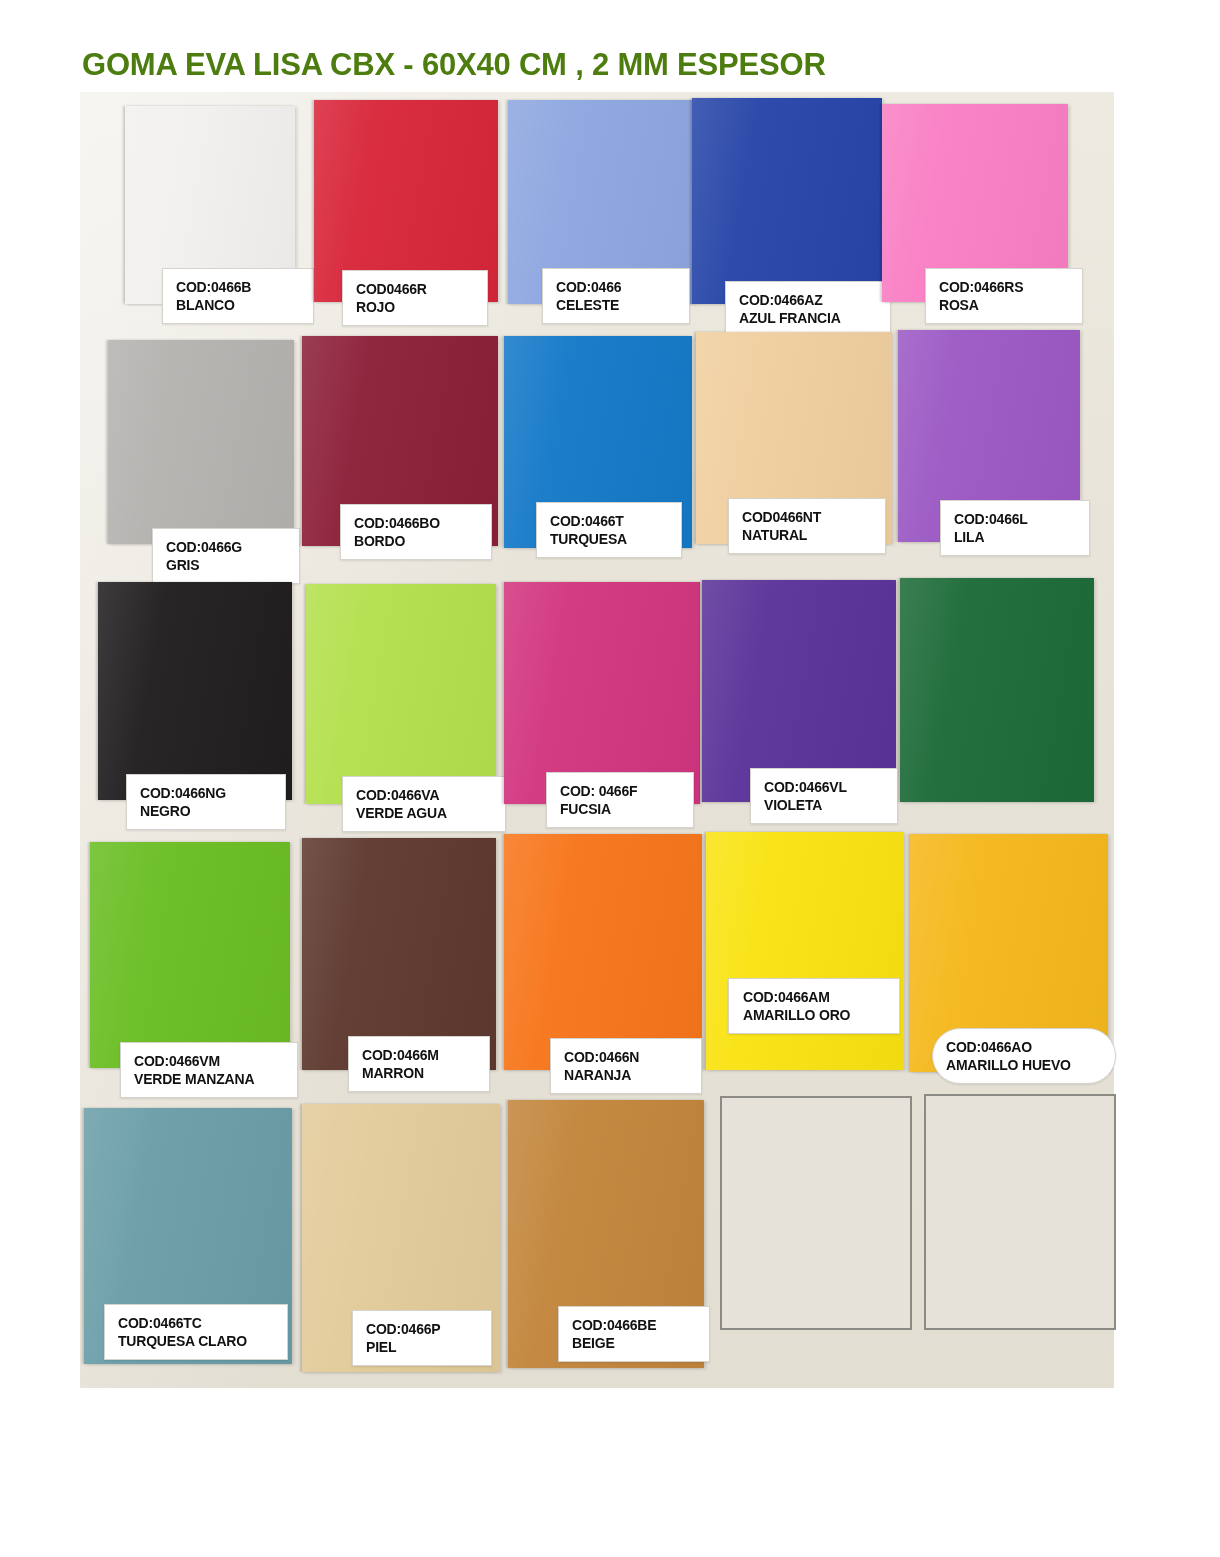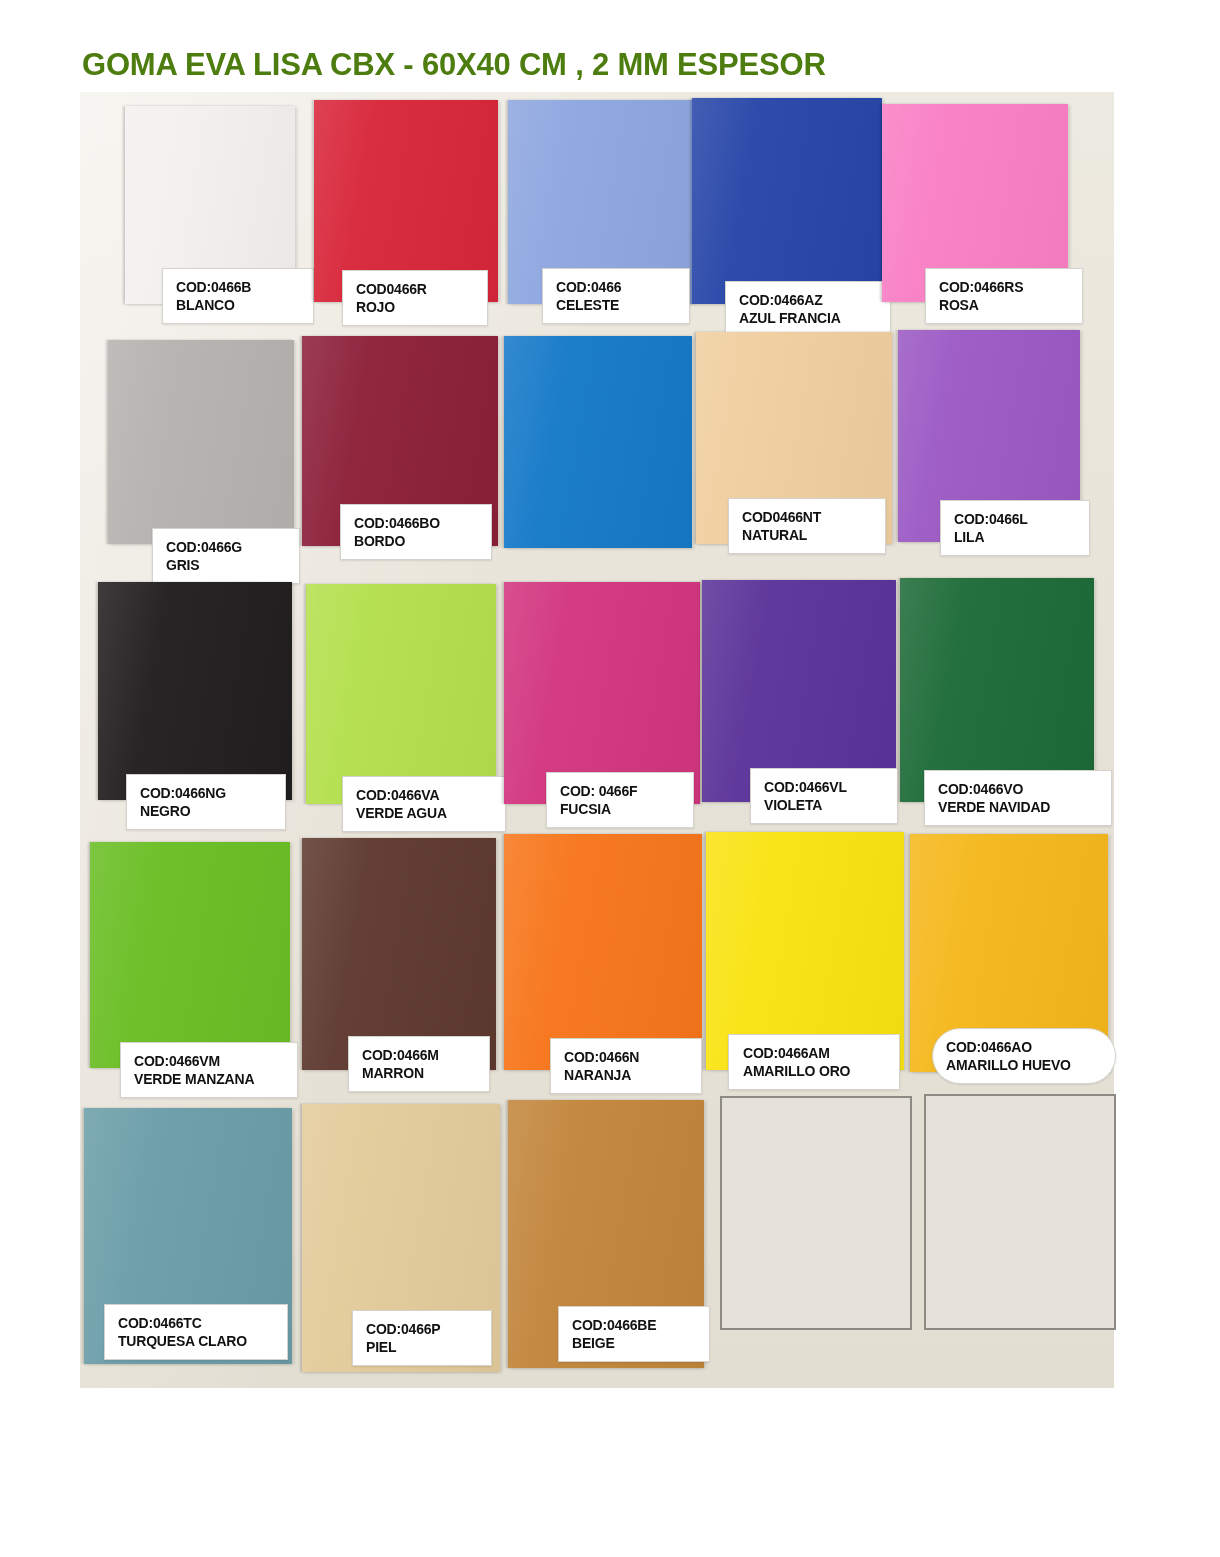--- a/index.html
+++ b/index.html
@@ -142,20 +142,24 @@
       <div class="swatch" style="left: 222px; top: 244px; width: 196px; height: 210px;">
         <div class="sheet" style="background: rgb(140, 32, 57);"></div>
       </div>
       <div class="caption" style="left: 260px; top: 412px; min-width: 152px;">
         <span class="code">COD:0466BO</span>
         <span class="name">BORDO</span>
       </div>
       <div class="swatch" style="left: 424px; top: 244px; width: 188px; height: 212px;">
         <div class="sheet" style="background: rgb(21, 121, 200);"></div>
       </div>
+      <div class="caption" style="left: 456px; top: 410px; min-width: 146px;">
+        <span class="code">COD:0466T</span>
+        <span class="name">TURQUESA</span>
+      </div>
       <div class="swatch" style="left: 616px; top: 240px; width: 196px; height: 212px;">
         <div class="sheet" style="background: rgb(240, 207, 159);"></div>
       </div>
       <div class="caption" style="left: 648px; top: 406px; min-width: 158px;">
         <span class="code">COD0466NT</span>
         <span class="name">NATURAL</span>
       </div>
       <div class="swatch" style="left: 818px; top: 238px; width: 182px; height: 212px;">
         <div class="sheet" style="background: rgb(155, 89, 196);"></div>
       </div>
@@ -187,24 +191,20 @@
       <div class="swatch" style="left: 622px; top: 488px; width: 194px; height: 222px;">
         <div class="sheet" style="background: rgb(91, 51, 153);"></div>
       </div>
       <div class="caption" style="left: 670px; top: 676px; min-width: 148px;">
         <span class="code">COD:0466VL</span>
         <span class="name">VIOLETA</span>
       </div>
       <div class="swatch" style="left: 820px; top: 486px; width: 194px; height: 224px;">
         <div class="sheet" style="background: rgb(29, 107, 56);"></div>
       </div>
-      <div class="caption" style="left: 844px; top: 678px; min-width: 188px;">
-        <span class="code">COD:0466VO</span>
-        <span class="name">VERDE NAVIDAD</span>
-      </div>
       <div class="swatch" style="left: 10px; top: 750px; width: 200px; height: 226px;">
         <div class="sheet" style="background: rgb(106, 190, 36);"></div>
       </div>
       <div class="caption" style="left: 40px; top: 950px; min-width: 178px;">
         <span class="code">COD:0466VM</span>
         <span class="name">VERDE MANZANA</span>
       </div>
       <div class="swatch" style="left: 222px; top: 746px; width: 194px; height: 232px;">
         <div class="sheet" style="background: rgb(94, 57, 47);"></div>
       </div>
@@ -215,21 +215,21 @@
       <div class="swatch" style="left: 424px; top: 742px; width: 198px; height: 236px;">
         <div class="sheet" style="background: rgb(247, 118, 27);"></div>
       </div>
       <div class="caption" style="left: 470px; top: 946px; min-width: 152px;">
         <span class="code">COD:0466N</span>
         <span class="name">NARANJA</span>
       </div>
       <div class="swatch" style="left: 626px; top: 740px; width: 198px; height: 238px;">
         <div class="sheet" style="background: rgb(249, 227, 18);"></div>
       </div>
-      <div class="caption" style="left: 648px; top: 942px; min-width: 172px; padding-left: 14px;">
+      <div class="caption" style="left: 648px; top: 886px; min-width: 172px; padding-left: 14px;">
         <span class="code">COD:0466AM</span>
         <span class="name">AMARILLO ORO</span>
       </div>
       <div class="swatch" style="left: 830px; top: 742px; width: 198px; height: 238px;">
         <div class="sheet" style="background: rgb(245, 184, 28);"></div>
       </div>
       <div class="caption" style="left: 852px; top: 936px; min-width: 184px; border-radius: 29px;">
         <span class="code">COD:0466AO</span>
         <span class="name">AMARILLO HUEVO</span>
       </div>

